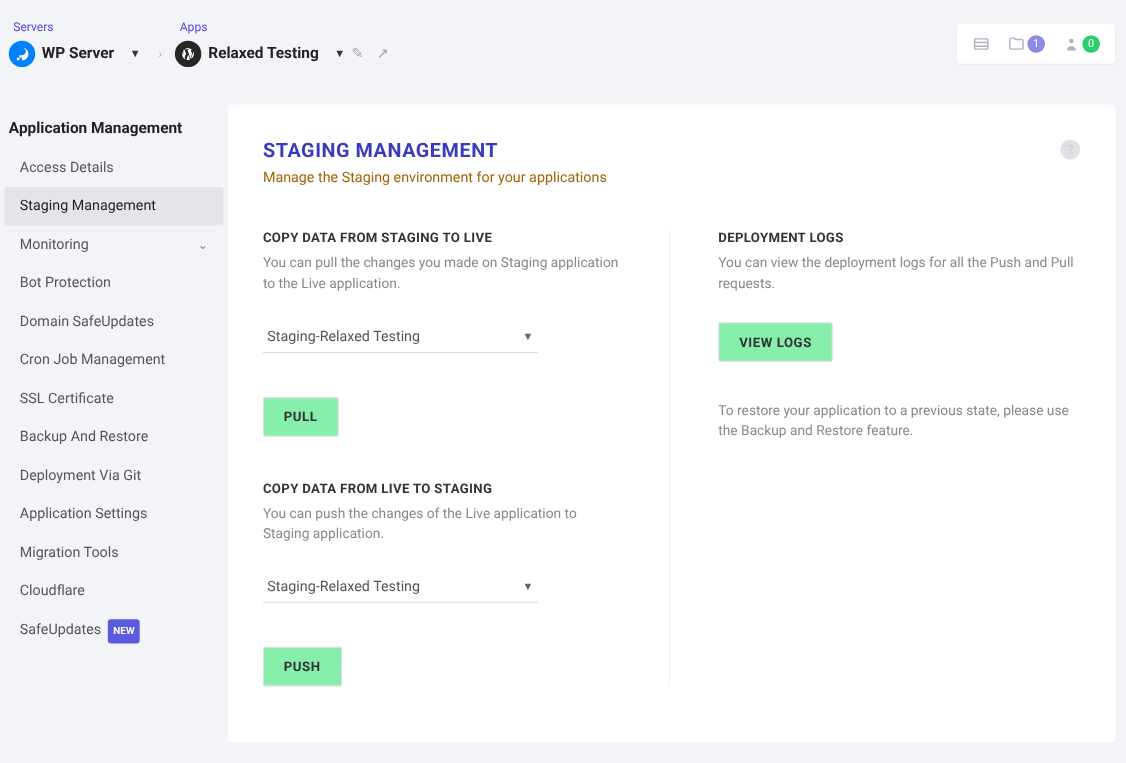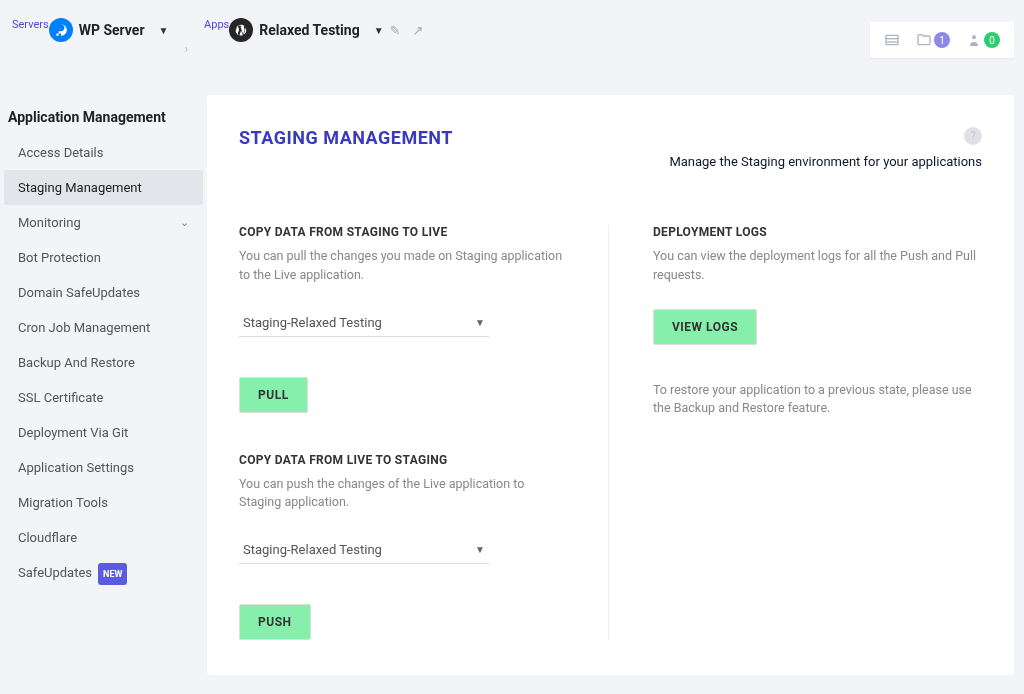--- a/index.html
+++ b/index.html
@@ -1,20 +1,20 @@
 <!DOCTYPE html>
 <html><head>
   <meta charset="utf-8">
   <style>
     * { margin: 0; padding: 0; box-sizing: border-box; font-family: -apple-system, BlinkMacSystemFont, "Segoe UI", Roboto, sans-serif; }
     body { background: #f3f4f7; width: 1024px; height: 694px; overflow: hidden; }
 
     
     .topbar { display: flex; align-items: flex-start; padding: 18px 0 0 8px; height: 75px; position: relative; }
-    .crumb-col { display: flex; flex-direction: row; margin-right: 16px; }
+    .crumb-col { display: flex; flex-direction: column; margin-right: 16px; }
     .crumb-label { font-size: 11px; color: #4f46e5; margin-bottom: 6px; margin-left: 4px; }
     .crumb-row { display: flex; align-items: center; }
     .crumb-ico { width: 24px; height: 24px; border-radius: 50%; display: flex; align-items: center; justify-content: center; margin-right: 6px; }
     .crumb-ico.do { background: #0080ff; color: #fff; }
     .crumb-ico.wp { background: #262626; color: #fff; }
     .crumb-name { font-size: 14px; font-weight: 700; color: #222; margin-right: 14px; }
     .crumb-caret { color: #333; font-size: 10px; }
     .crumb-chev { color: #bbb; font-size: 12px; margin: 24px 12px 0 0; }
     .crumb-edit { color: #a8a8b3; font-size: 13px; margin: 0 6px; cursor: pointer; }
     .toolbar-card { position: absolute; right: 10px; top: 22px; background: #fff; border-radius: 3px; padding: 10px 14px; display: flex; align-items: center; gap: 16px; box-shadow: 0 1px 2px rgba(0,0,0,0.05); }
@@ -28,21 +28,21 @@
     .sidebar { width: 207px; padding-top: 34px; }
     .sidebar h2 { font-size: 14px; font-weight: 700; color: #222; padding: 0 8px 10px; }
     .side-item { display: flex; align-items: center; justify-content: space-between; padding: 10px 14px; font-size: 13px; color: #555; cursor: pointer; border-radius: 2px; margin: 0 4px; }
     .side-item.active { background: #e4e5ea; color: #222; }
     .side-chev { color: #888; font-size: 11px; }
     .new-badge { background: #5b5be0; color: #fff; font-size: 9px; font-weight: 700; padding: 6px 5px; border-radius: 3px; margin-left: 6px; }
 
     
     .main { flex: 1; background: #fff; border-radius: 4px; margin: 20px 10px 0 0; padding: 32px; position: relative; min-height: 580px; }
     .page-title { font-size: 18px; font-weight: 700; color: #3a3abf; letter-spacing: 0.5px; margin-bottom: 6px; }
-    .page-sub { font-size: 13px; color: #0f172a; margin-bottom: 56px; text-align: right; }
+    .page-sub { font-size: 13px; color: #a16207; margin-bottom: 40px; }
     .help-ico { position: absolute; top: 32px; right: 32px; color: #ccc; font-size: 16px; background:#e0e0e5; border-radius:50%; width:18px; height:18px; display:flex; align-items:center; justify-content:center; font-size:12px;}
 
     .cols { display: flex; gap: 40px; }
     .col-left { flex: 1; }
     .col-right { flex: 1; border-left: 1px solid #eee; padding-left: 44px; min-height: 250px; }
 
     .sect-title { font-size: 12px; font-weight: 700; color: #333; letter-spacing: 0.3px; margin-bottom: 8px; }
     .sect-desc { font-size: 12.5px; color: #888; line-height: 1.5; margin-bottom: 24px; }
     .select { display: flex; align-items: center; justify-content: space-between; width: 250px; border-bottom: 1px solid #ddd; padding: 6px 4px; font-size: 13px; color: #555; margin-bottom: 40px; cursor: pointer; }
     .select-caret { color: #666; font-size: 10px; }
@@ -123,24 +123,24 @@
     <div class="side-item">
         <span>Bot Protection</span>
       </div>
     <div class="side-item">
         <span>Domain SafeUpdates</span>
       </div>
     <div class="side-item">
         <span>Cron Job Management</span>
       </div>
     <div class="side-item">
-        <span>Backup And Restore</span>
+        <span>SSL Certificate</span>
       </div>
     <div class="side-item">
-        <span>SSL Certificate</span>
+        <span>Backup And Restore</span>
       </div>
     <div class="side-item">
         <span>Deployment Via Git</span>
       </div>
     <div class="side-item">
         <span>Application Settings</span>
       </div>
     <div class="side-item">
         <span>Migration Tools</span>
       </div>

